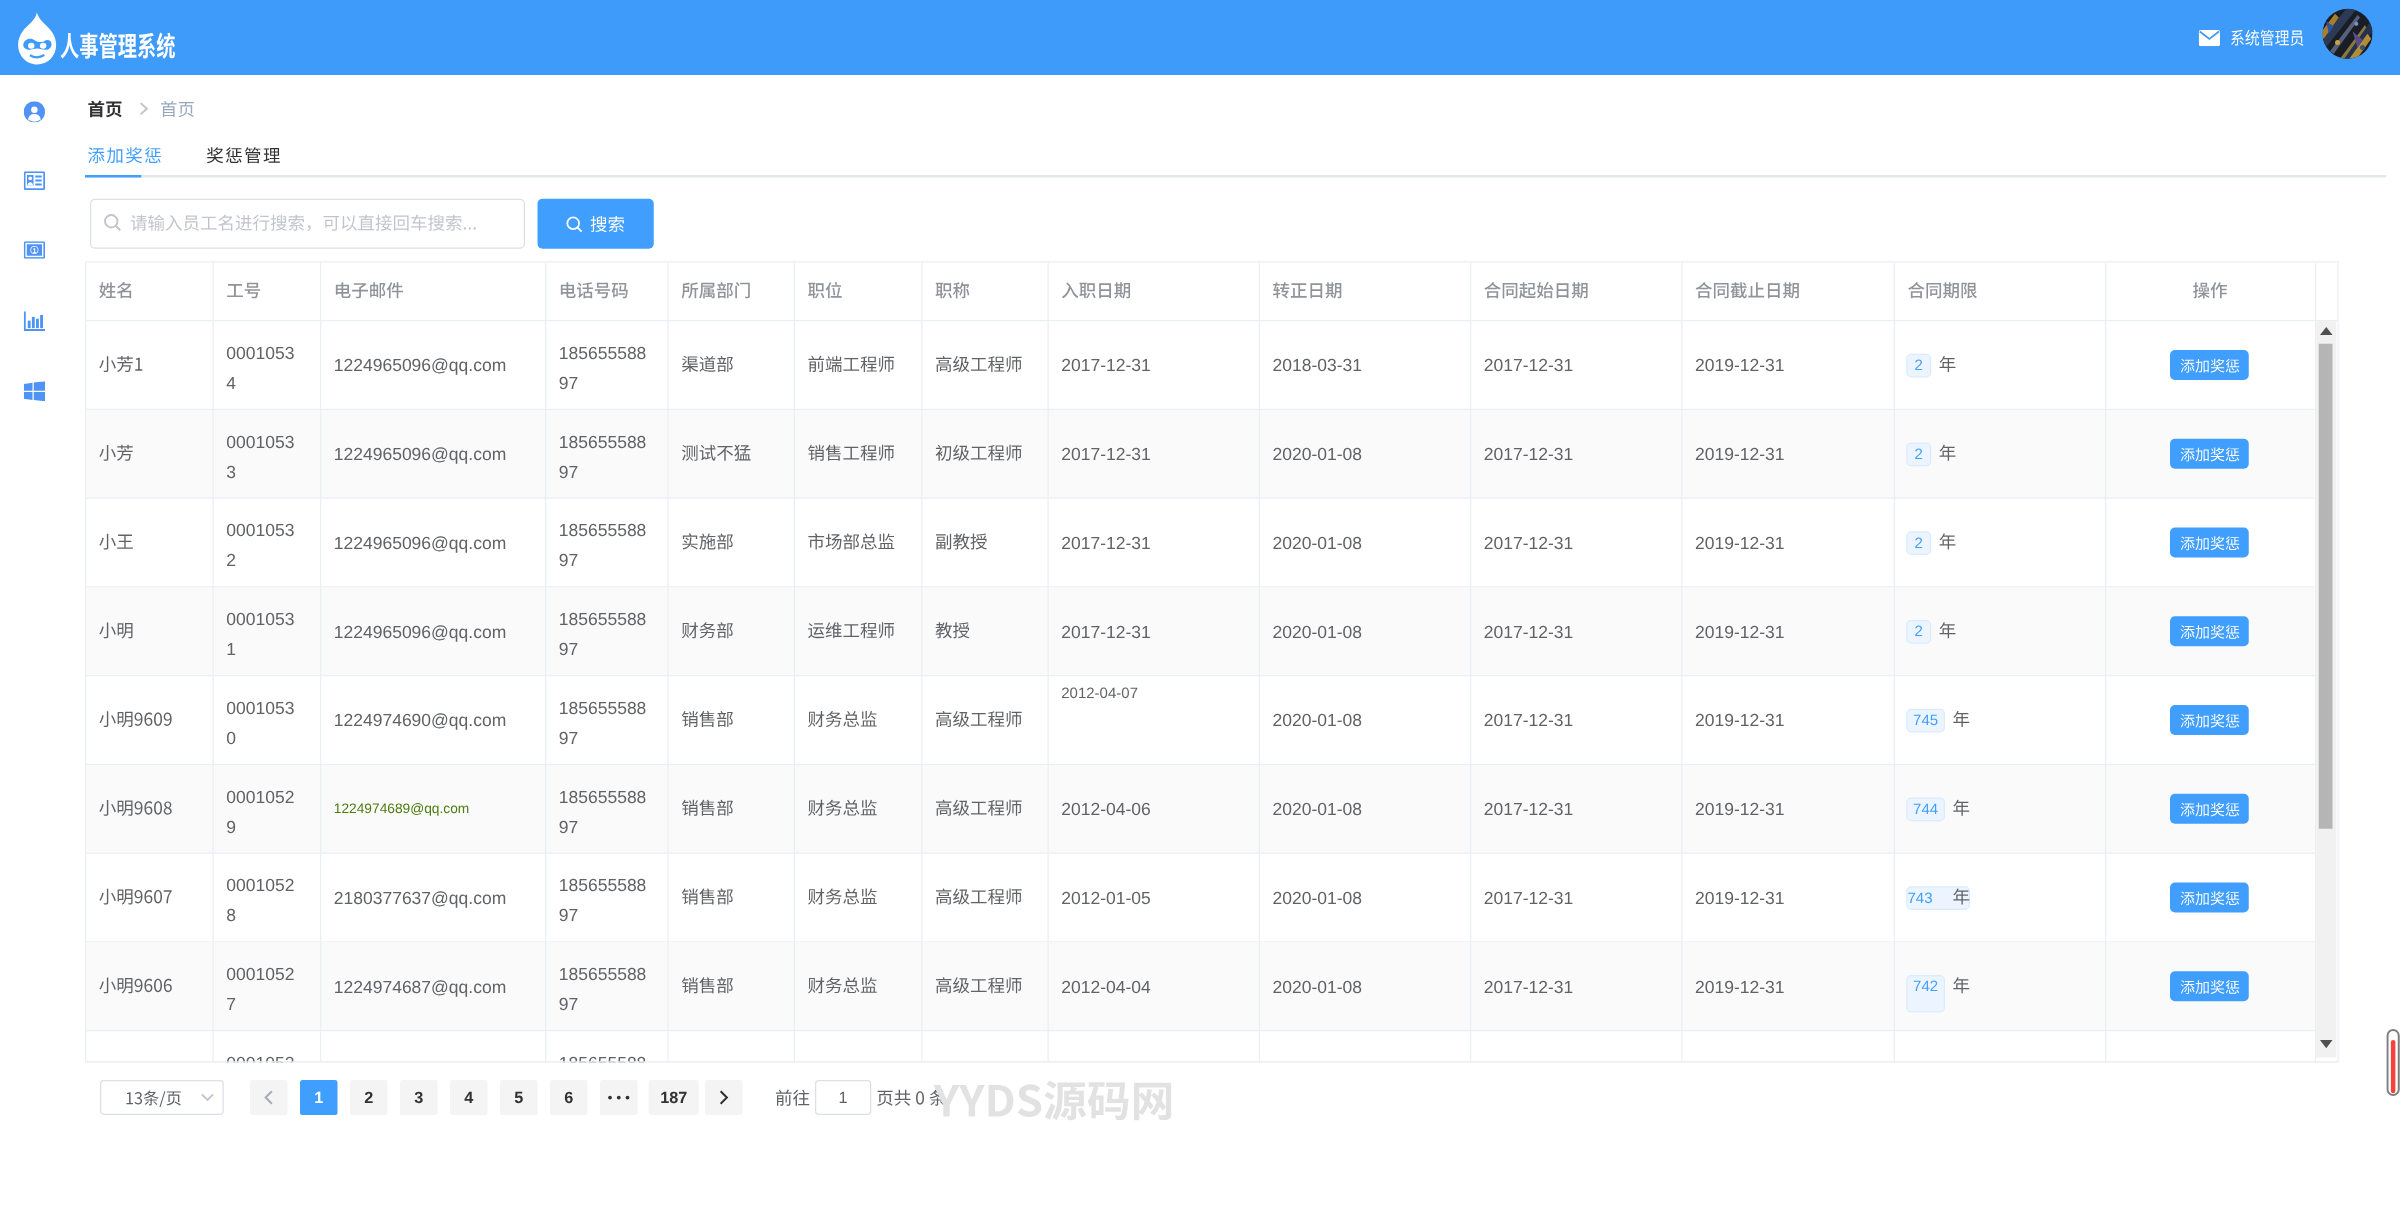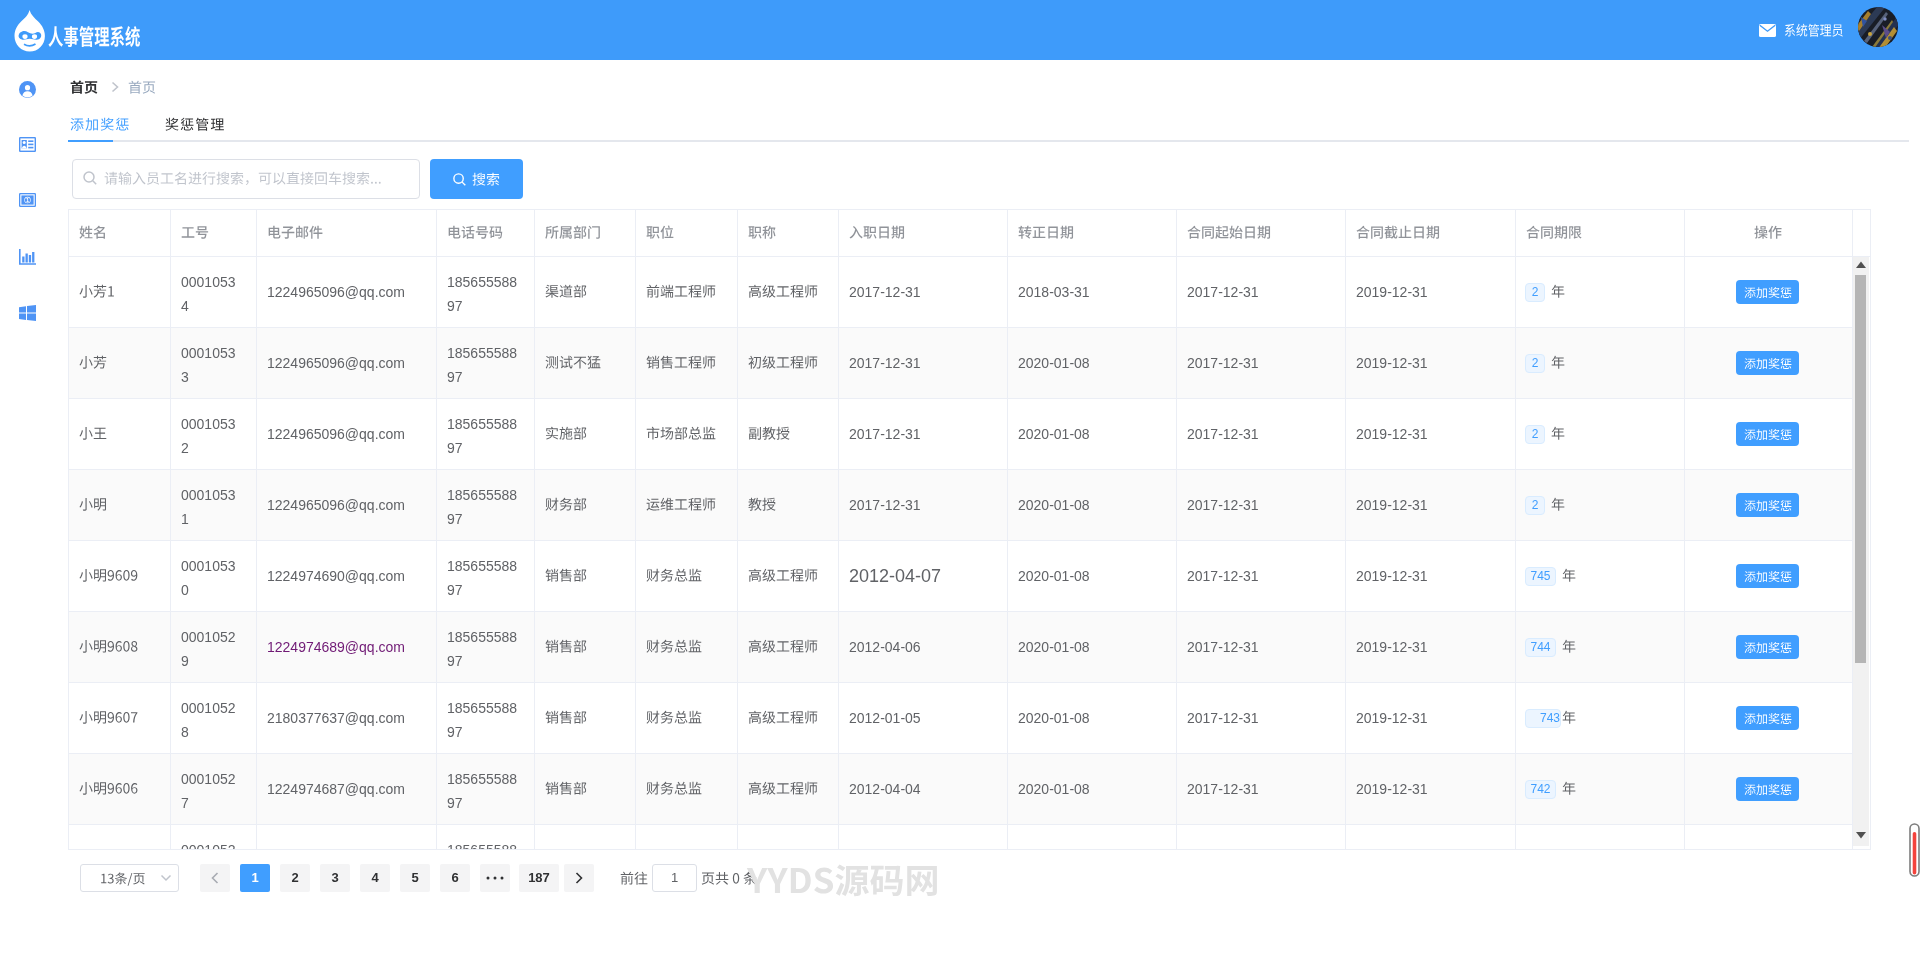--- a/index.html
+++ b/index.html
@@ -654,21 +654,21 @@
   </svg>
 <svg style="position:absolute;left:747px;top:563.48px;" width="72" height="23">
     <g transform="translate(1,17.52) scale(0.014,0.014)" fill="#606266">
       <use href="#gR9ad8" x="0"></use>
       <use href="#gR7ea7" x="1000"></use>
       <use href="#gR5de5" x="2000"></use>
       <use href="#gR7a0b" x="3000"></use>
       <use href="#gR5e08" x="4000"></use>
     </g>
   </svg>
-<div style="position:absolute;left:849px;top:564px;font-size:18px;line-height:24px;color:#606266;white-space:pre">2012-04-07</div>
+<div style="position:absolute;left:849px;top:542px;font-size:12px;line-height:24px;color:#606266;white-space:pre">2012-04-07</div>
 <div style="position:absolute;left:1018px;top:564px;font-size:14px;line-height:24px;color:#606266;white-space:pre">2020-01-08</div>
 <div style="position:absolute;left:1187px;top:564px;font-size:14px;line-height:24px;color:#606266;white-space:pre">2017-12-31</div>
 <div style="position:absolute;left:1356px;top:564px;font-size:14px;line-height:24px;color:#606266;white-space:pre">2019-12-31</div>
 <div style="position:absolute;left:1525px;top:566.5px;width:31px;height:19px;box-sizing:border-box;background:#ecf5ff;border:1px solid #d9ecff;border-radius:4px;font-size:12px;line-height:17px;color:#409eff;text-align:center">745</div>
 <svg style="position:absolute;left:1561px;top:563.48px;" width="16" height="23">
     <g transform="translate(1,17.52) scale(0.014,0.014)" fill="#606266">
       <use href="#gR5e74" x="0"></use>
     </g>
   </svg>
 <div style="position:absolute;left:1736px;top:564px;width:63px;height:24px;background:#409eff;border-radius:4px"></div>
@@ -684,21 +684,21 @@
     <g transform="translate(1,17.52) scale(0.014,0.014)" fill="#606266">
       <use href="#gR5c0f" x="0"></use>
       <use href="#gR660e" x="1000"></use>
       <use href="#gR0039" x="2000"></use>
       <use href="#gR0036" x="2555"></use>
       <use href="#gR0030" x="3110"></use>
       <use href="#gR0038" x="3665"></use>
     </g>
   </svg>
 <div style="position:absolute;left:181px;top:625px;font-size:14px;line-height:24px;color:#606266;white-space:pre">0001052<br>9</div>
-<div style="position:absolute;left:267px;top:635px;font-size:14px;line-height:24px;color:#701a75;white-space:pre">1224974689@qq.com</div>
+<div style="position:absolute;left:267px;top:635px;font-size:11px;line-height:24px;color:#4d7c0f;white-space:pre">1224974689@qq.com</div>
 <div style="position:absolute;left:447px;top:625px;font-size:14px;line-height:24px;color:#606266;white-space:pre">185655588<br>97</div>
 <svg style="position:absolute;left:544px;top:634.48px;" width="44" height="23">
     <g transform="translate(1,17.52) scale(0.014,0.014)" fill="#606266">
       <use href="#gR9500" x="0"></use>
       <use href="#gR552e" x="1000"></use>
       <use href="#gR90e8" x="2000"></use>
     </g>
   </svg>
 <svg style="position:absolute;left:645px;top:634.48px;" width="58" height="23">
     <g transform="translate(1,17.52) scale(0.014,0.014)" fill="#606266">
@@ -770,21 +770,21 @@
       <use href="#gR7ea7" x="1000"></use>
       <use href="#gR5de5" x="2000"></use>
       <use href="#gR7a0b" x="3000"></use>
       <use href="#gR5e08" x="4000"></use>
     </g>
   </svg>
 <div style="position:absolute;left:849px;top:706px;font-size:14px;line-height:24px;color:#606266;white-space:pre">2012-01-05</div>
 <div style="position:absolute;left:1018px;top:706px;font-size:14px;line-height:24px;color:#606266;white-space:pre">2020-01-08</div>
 <div style="position:absolute;left:1187px;top:706px;font-size:14px;line-height:24px;color:#606266;white-space:pre">2017-12-31</div>
 <div style="position:absolute;left:1356px;top:706px;font-size:14px;line-height:24px;color:#606266;white-space:pre">2019-12-31</div>
-<div style="position:absolute;left:1525px;top:708.5px;width:36px;height:19px;box-sizing:border-box;background:#ecf5ff;border:1px solid #d9ecff;border-radius:4px;font-size:12px;line-height:17px;color:#409eff;text-align:right">743</div>
+<div style="position:absolute;left:1525px;top:708.5px;width:51px;height:19px;box-sizing:border-box;background:#ecf5ff;border:1px solid #d9ecff;border-radius:4px;font-size:12px;line-height:17px;color:#409eff;text-align:left">743</div>
 <svg style="position:absolute;left:1561px;top:705.48px;" width="16" height="23">
     <g transform="translate(1,17.52) scale(0.014,0.014)" fill="#606266">
       <use href="#gR5e74" x="0"></use>
     </g>
   </svg>
 <div style="position:absolute;left:1736px;top:706px;width:63px;height:24px;background:#409eff;border-radius:4px"></div>
 <svg style="position:absolute;left:1742.5px;top:707.84px;" width="50" height="20">
     <g transform="translate(1,15.16) scale(0.012,0.012)" fill="#fff">
       <use href="#gR6dfb" x="0"></use>
       <use href="#gR52a0" x="1000"></use>
@@ -826,21 +826,21 @@
       <use href="#gR7ea7" x="1000"></use>
       <use href="#gR5de5" x="2000"></use>
       <use href="#gR7a0b" x="3000"></use>
       <use href="#gR5e08" x="4000"></use>
     </g>
   </svg>
 <div style="position:absolute;left:849px;top:777px;font-size:14px;line-height:24px;color:#606266;white-space:pre">2012-04-04</div>
 <div style="position:absolute;left:1018px;top:777px;font-size:14px;line-height:24px;color:#606266;white-space:pre">2020-01-08</div>
 <div style="position:absolute;left:1187px;top:777px;font-size:14px;line-height:24px;color:#606266;white-space:pre">2017-12-31</div>
 <div style="position:absolute;left:1356px;top:777px;font-size:14px;line-height:24px;color:#606266;white-space:pre">2019-12-31</div>
-<div style="position:absolute;left:1525px;top:779.5px;width:31px;height:19px;box-sizing:border-box;background:#ecf5ff;border:1px solid #d9ecff;border-radius:4px;font-size:12px;line-height:17px;color:#409eff;text-align:center">742</div>
+<div style="position:absolute;left:1525px;top:779.5px;width:31px;height:30px;box-sizing:border-box;background:#ecf5ff;border:1px solid #d9ecff;border-radius:4px;font-size:12px;line-height:17px;color:#409eff;text-align:center">742</div>
 <svg style="position:absolute;left:1561px;top:776.48px;" width="16" height="23">
     <g transform="translate(1,17.52) scale(0.014,0.014)" fill="#606266">
       <use href="#gR5e74" x="0"></use>
     </g>
   </svg>
 <div style="position:absolute;left:1736px;top:777px;width:63px;height:24px;background:#409eff;border-radius:4px"></div>
 <svg style="position:absolute;left:1742.5px;top:778.84px;" width="50" height="20">
     <g transform="translate(1,15.16) scale(0.012,0.012)" fill="#fff">
       <use href="#gR6dfb" x="0"></use>
       <use href="#gR52a0" x="1000"></use>

